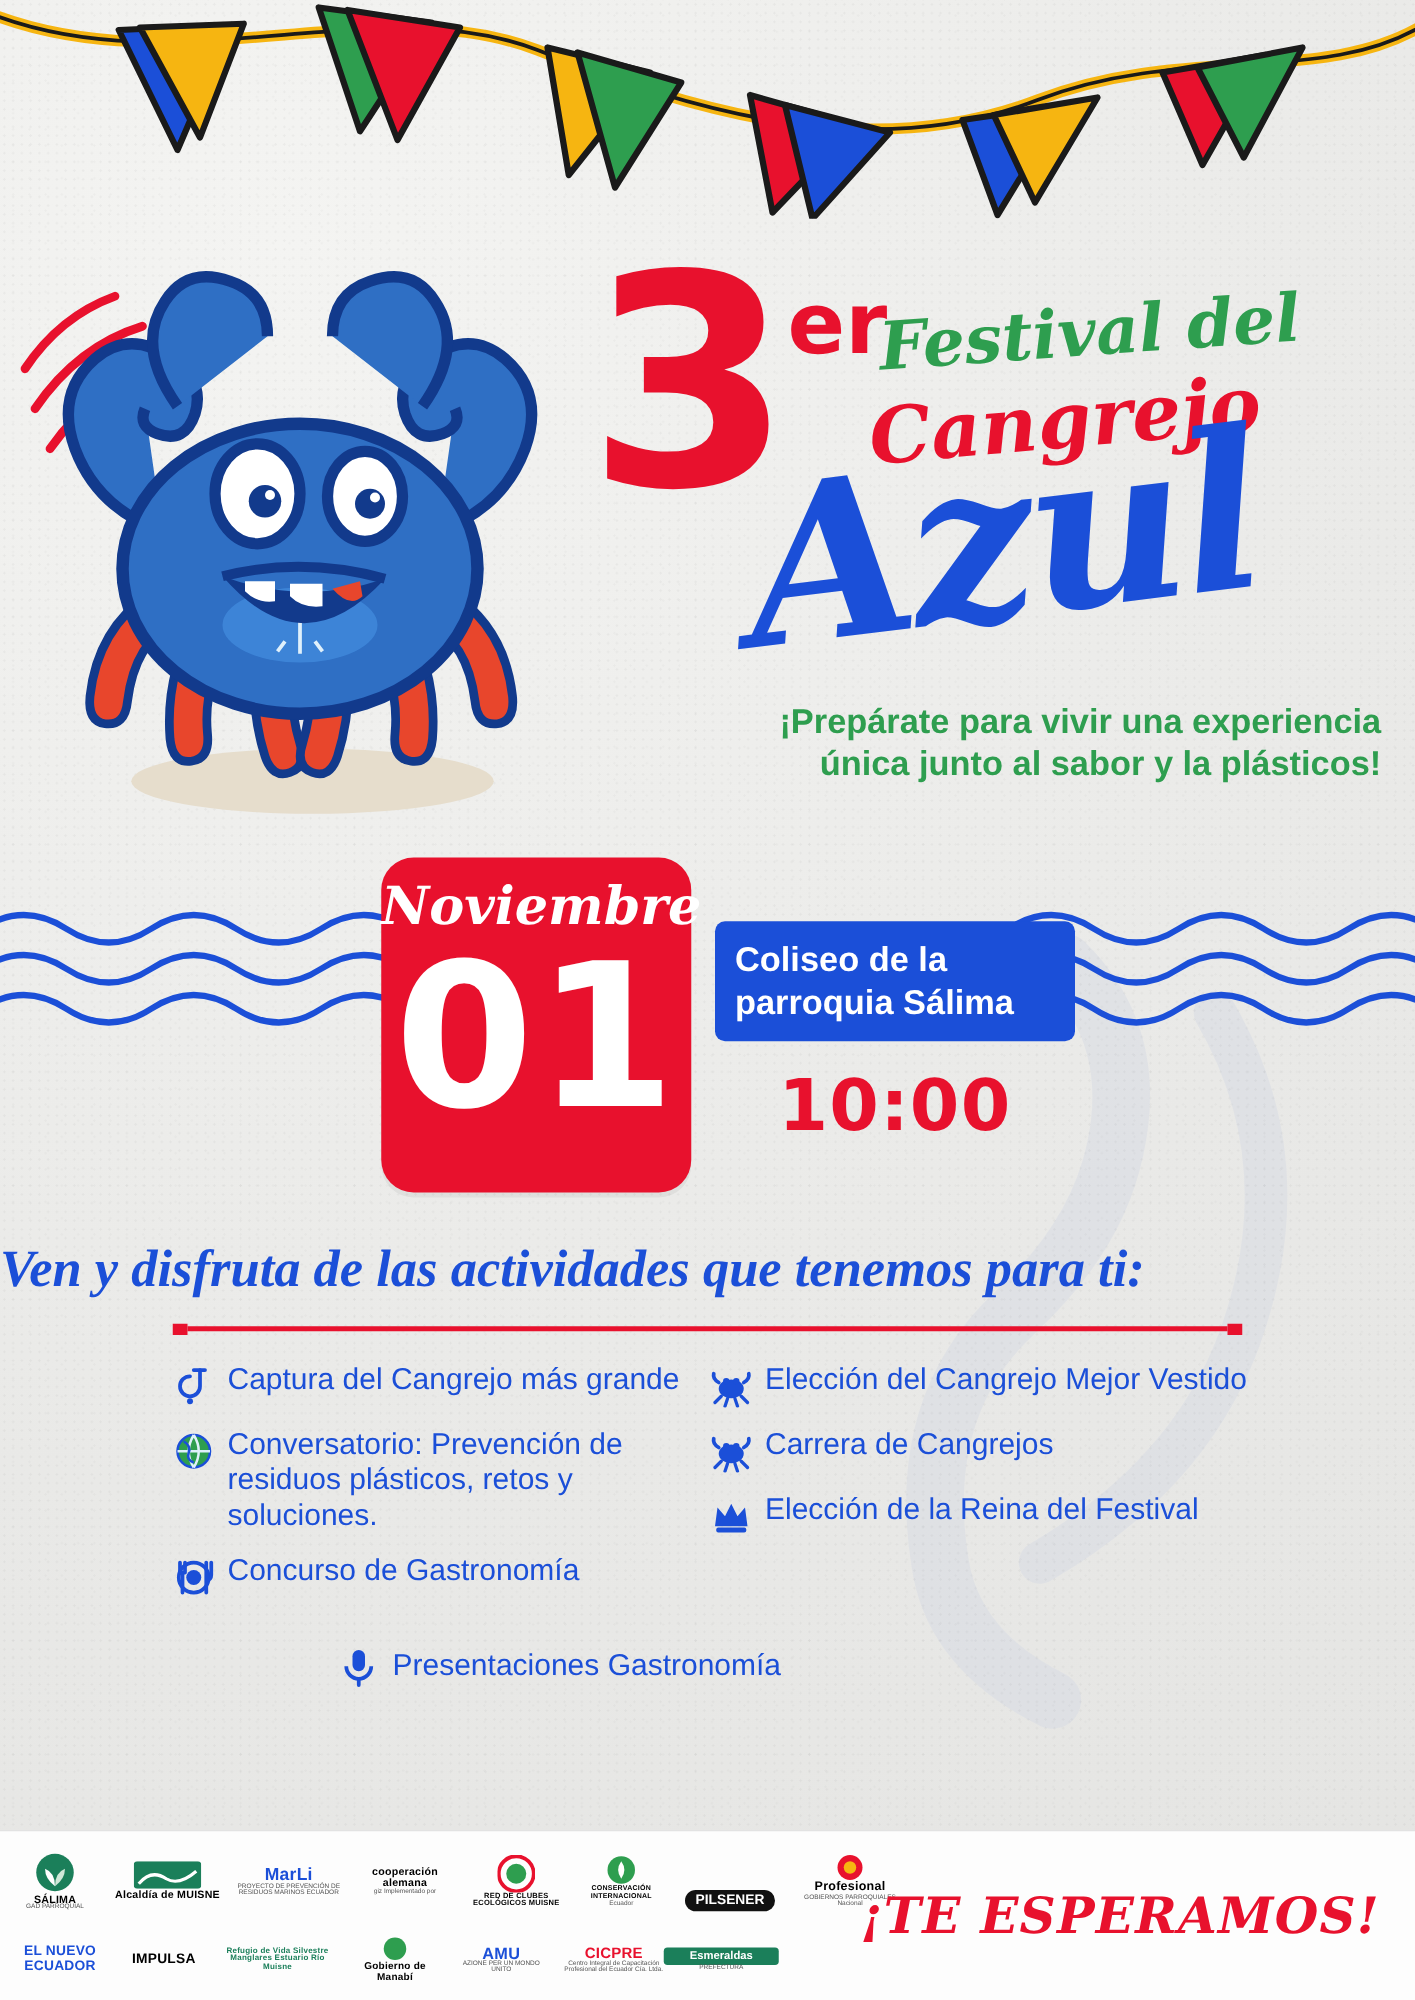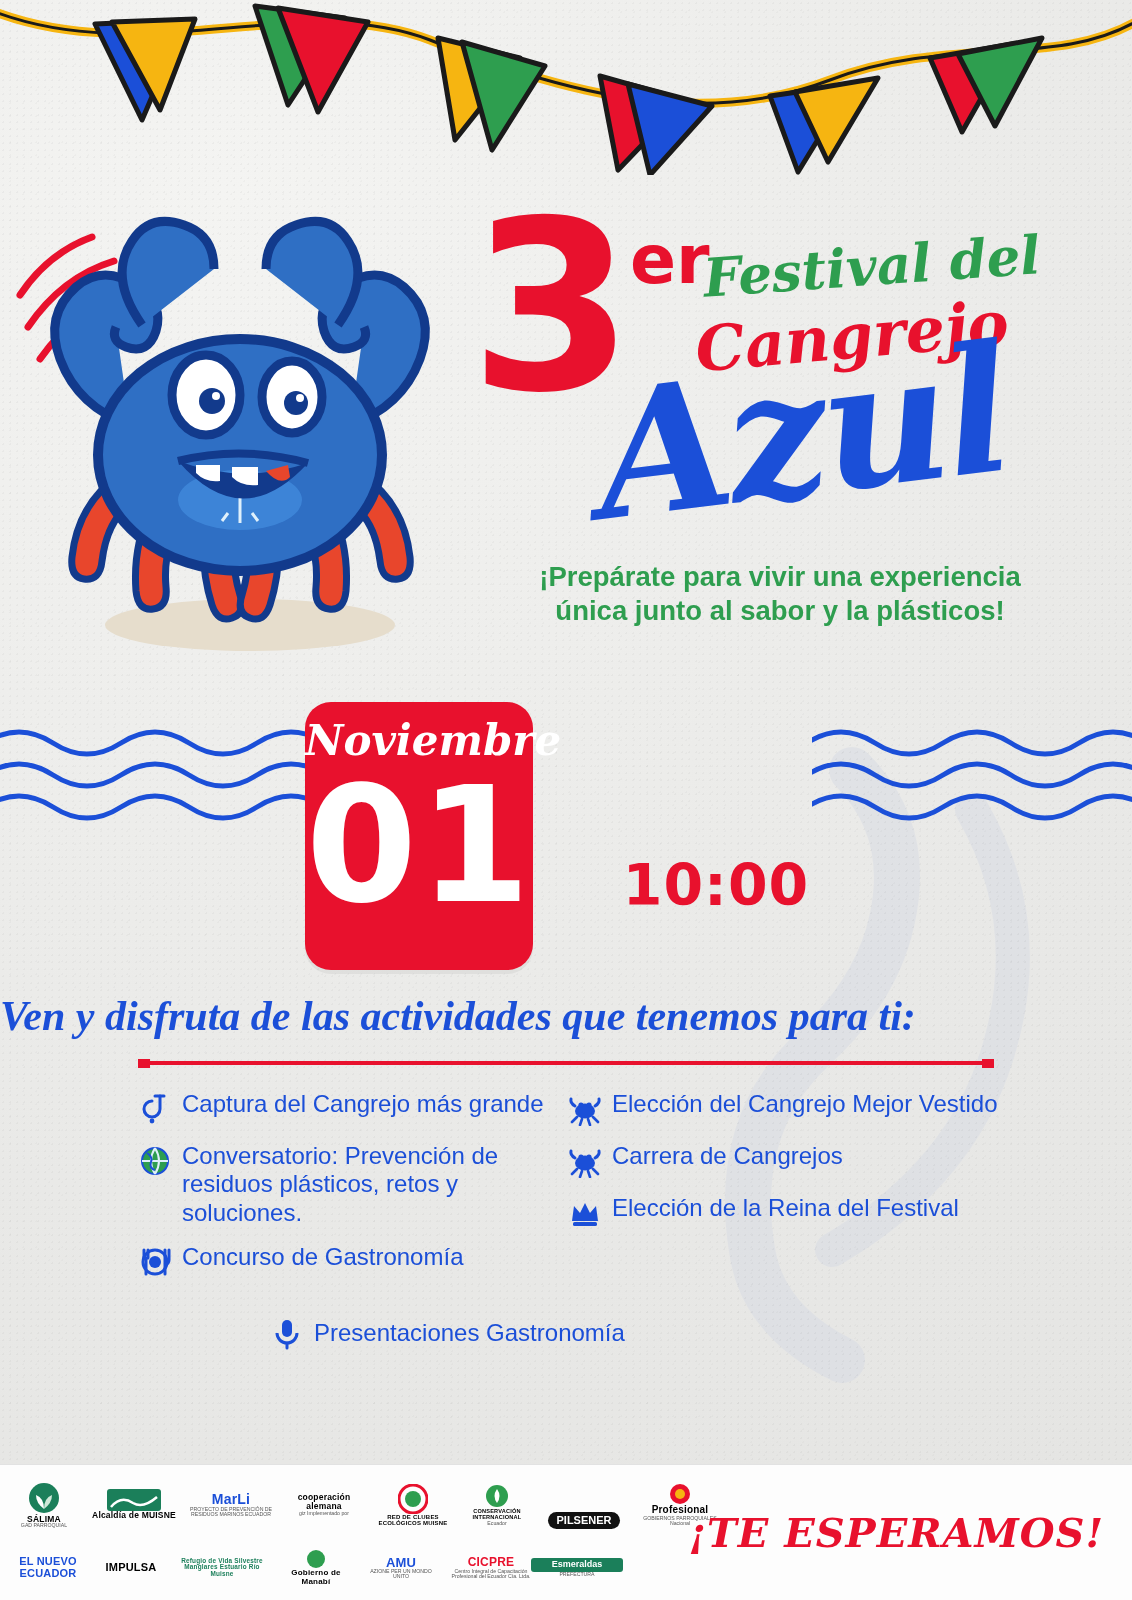--- a/index.html
+++ b/index.html
@@ -64,34 +64,33 @@
   }
   .azul{
     position:absolute;left:140px;top:150px;
     font-family:"DejaVu Serif", serif;
     font-style:italic;font-weight:bold;font-size:175px;color:#1b4fd8;
     transform:rotate(-7deg);
     letter-spacing:-4px;
   }
   .tagline{
     position:absolute;left:455px;top:560px;width:650px;
-    text-align:center;color:#2e9e4f;font-weight:bold;font-size:27.5px;
+    text-align:right;color:#2e9e4f;font-weight:bold;font-size:27.5px;
     line-height:1.22;
   }
 
   
   .waves-left{position:absolute;left:-10px;top:725px;width:330px;height:120px;}
   .waves-right{position:absolute;right:-10px;top:725px;width:330px;height:120px;}
 
   
   .date-card{
-    position:absolute;left:305px;top:686px;width:228px;height:268px;
+    position:absolute;left:305px;top:686px;width:248px;height:268px;
     background:#e8112d;border-radius:26px;
     box-shadow:0 4px 0 rgba(0,0,0,.05);
-    margin-top:16px;
   }
   .date-month{
     position:absolute;top:14px;left:0;width:100%;text-align:center;
     color:#fff;font-family:"DejaVu Serif", serif;font-style:italic;font-weight:bold;
     font-size:42px;
   }
   .date-day{
     position:absolute;top:56px;left:0;width:100%;text-align:center;
     color:#fff;font-family:"DejaVu Sans", sans-serif;font-weight:bold;
     font-size:160px;line-height:1.1;letter-spacing:2px;
@@ -264,20 +263,26 @@
       <path d="M-5 50 q34 -22 68 0 q34 22 68 0 q34 -22 68 0 q34 22 68 0 q34 -22 68 0"></path>
       <path d="M-5 82 q34 -22 68 0 q34 22 68 0 q34 -22 68 0 q34 22 68 0 q34 -22 68 0"></path>
     </g>
   </svg>
 
   <div class="date-card">
     <div class="date-month">Noviembre</div>
     <div class="date-day">01</div>
   </div>
 
+  <div class="venue">
+    <div class="venue-text">
+      <div>Coliseo de la</div>
+      <div>parroquia Sálima</div>
+    </div>
+  </div>
 
   <div class="time">10:00</div>
 
   <div class="act-title">Ven y disfruta de las actividades que tenemos para ti:</div>
 
   <svg class="divider" viewBox="0 0 856 14">
     <rect x="0" y="3" width="12" height="9" fill="#e8112d"></rect>
     <rect x="844" y="3" width="12" height="9" fill="#e8112d"></rect>
     <rect x="12" y="5" width="832" height="4" fill="#e8112d"></rect>
   </svg>

